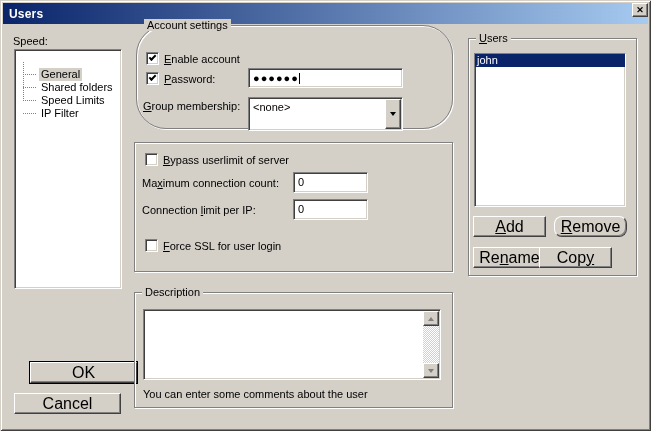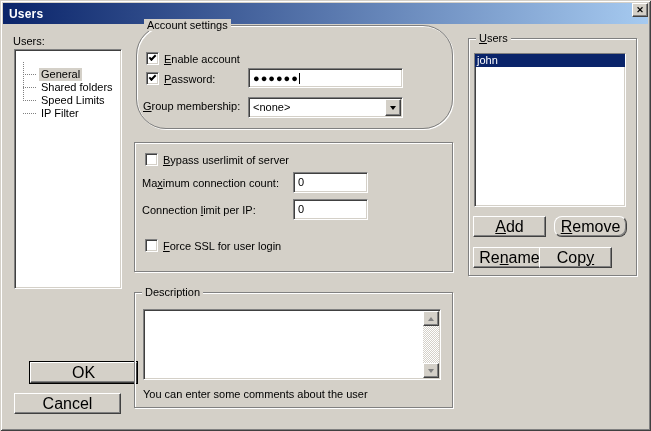--- a/index.html
+++ b/index.html
@@ -140,21 +140,21 @@
 
 <div class="dialog">
 
   <div class="titlebar">
     <span class="title-text">Users</span>
   </div>
   <div class="close-btn">
     <span>✕</span>
   </div>
 
-  <div class="lbl" style="left:13px; top:35px;">Users:</div>
+  <div class="lbl" style="left:13px; top:35px;">Speed:</div>
   <div class="tree sunken" style="left:14px; top:49px; width:108px; height:240px;">
     <div style="position:relative; padding-top:18px;">
       <div class="tree-vline" style="top:12px; height:40px;"></div>
       <div class="tree-item selected">
         <span class="tree-dash"></span>
         <span class="tlabel">General</span>
       </div>
       <div class="tree-item">
         <span class="tree-dash"></span>
         <span class="tlabel">Shared folders</span>
@@ -185,21 +185,21 @@
   </div>
   <div class="lbl" style="left:164px; top:53px;"><u>E</u>nable account</div>
   <div class="checkbox checked" style="left:146px; top:72px;">
     <span class="check"></span>
   </div>
   <div class="lbl" style="left:164px; top:73px;"><u>P</u>assword:</div>
   <div class="field sunken" style="left:248px; top:68px; width:155px; height:20px;">
     <span class="pw-dots">●●●●●●</span><span class="caret"></span>
   </div>
   <div class="lbl" style="left:143px; top:100px;"><u>G</u>roup membership:</div>
-  <div class="combo sunken" style="left:248px; top:97px; width:155px; height:21px;padding-left:8px;">
+  <div class="combo sunken" style="left:248px; top:97px; width:155px; height:34px;padding-left:8px;">
     <span class="combo-text">&lt;none&gt;</span>
     <span class="combo-arrow-btn">
       <span class="tri-down"></span>
     </span>
   </div>
 
   <div class="group" style="left:134px; top:142px; width:319px; height:130px;"></div>
   <div class="checkbox" style="left:145px; top:153px;">
     
   </div>

